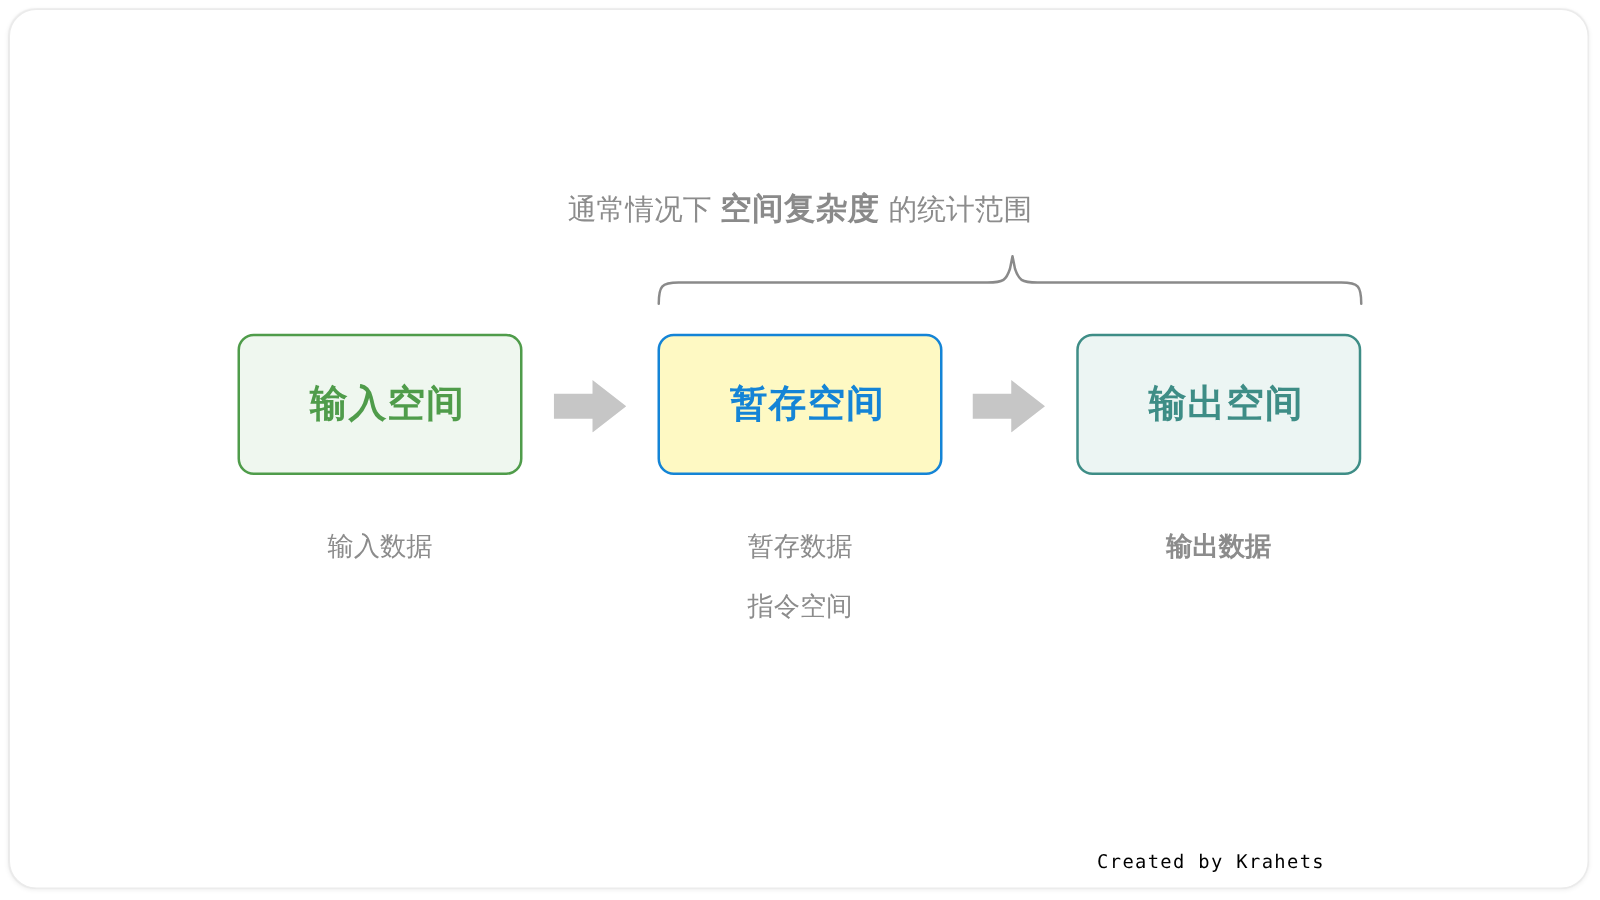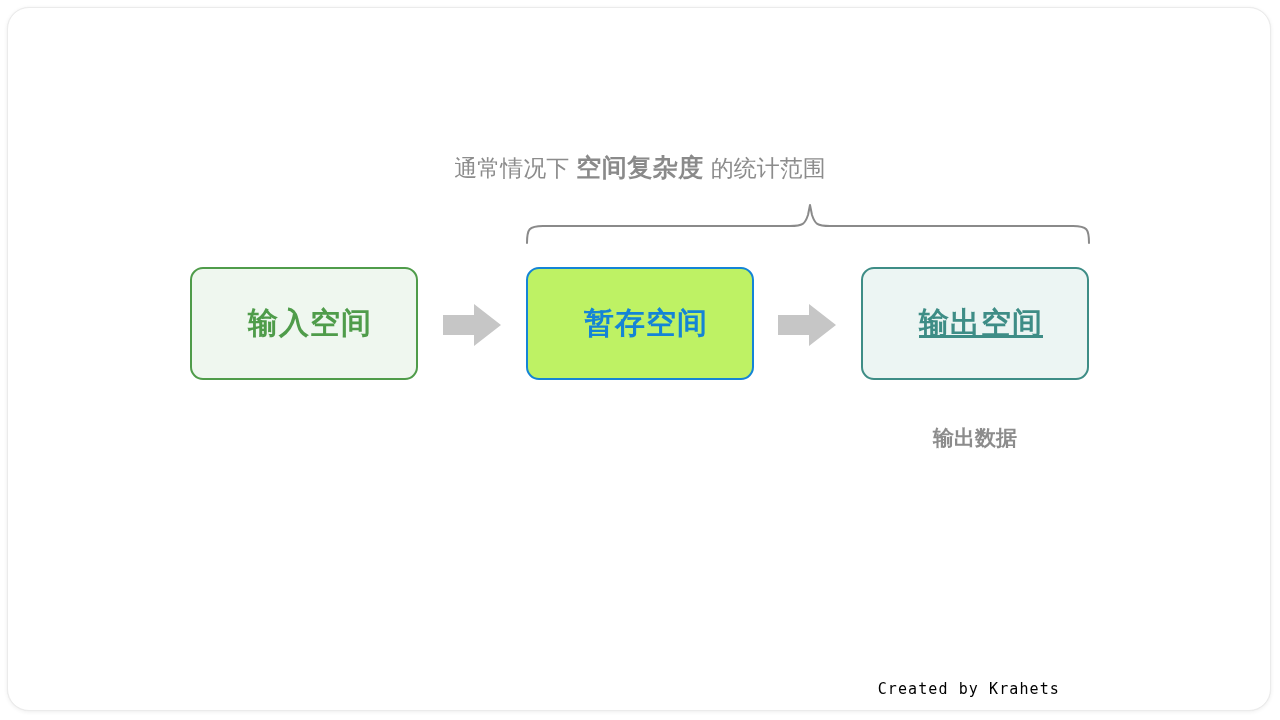--- a/index.html
+++ b/index.html
@@ -80,22 +80,22 @@
     box-sizing: border-box;
     display: flex;
     align-items: center;
     justify-content: center;
     font-size: 30px;
     font-weight: 700;
     letter-spacing: 1px;
     padding-left: 12px;
   }
   .box-input   { left: 190px;  background: #eff7ef; border-color: #4f9c4a; color: #4f9c4a; }
-  .box-temp    { left: 526px;  background: #bef264; border-color: #1484d6; color: #1484d6; }
-  .box-output  { left: 861px;  background: #ecf5f3; border-color: #3e8d86; color: #3e8d86; text-decoration: underline; }
+  .box-temp    { left: 526px;  background: #fef9c3; border-color: #1484d6; color: #1484d6; }
+  .box-output  { left: 861px;  background: #ecf5f3; border-color: #3e8d86; color: #3e8d86; }
 
   
   .arrow {
     position: absolute;
     top: 304px;
     width: 58px;
     height: 42px;
   }
   .arrow-1 { left: 443px; }
   .arrow-2 { left: 778px; }
@@ -165,22 +165,27 @@
     <svg width="58" height="42" viewBox="0 0 58 42">
       <polygon points="0,11 31,11 31,0 58,21 31,42 31,31 0,31" fill="#c6c6c6"></polygon>
     </svg>
   </div>
   <div class="arrow arrow-2">
     <svg width="58" height="42" viewBox="0 0 58 42">
       <polygon points="0,11 31,11 31,0 58,21 31,42 31,31 0,31" fill="#c6c6c6"></polygon>
     </svg>
   </div>
 
+  <div class="caption-col col-left">
+    <span class="cap-line">输入数据</span>
+  </div>
 
   <div class="caption-col col-mid">
+    <span class="cap-line">暂存数据</span>
+    <span class="cap-line">指令空间</span>
   </div>
 
   <div class="caption-col col-right">
     <span class="cap-line">输出数据</span>
   </div>
 
   <div class="watermark">Created by Krahets</div>
 
 </div>
 

